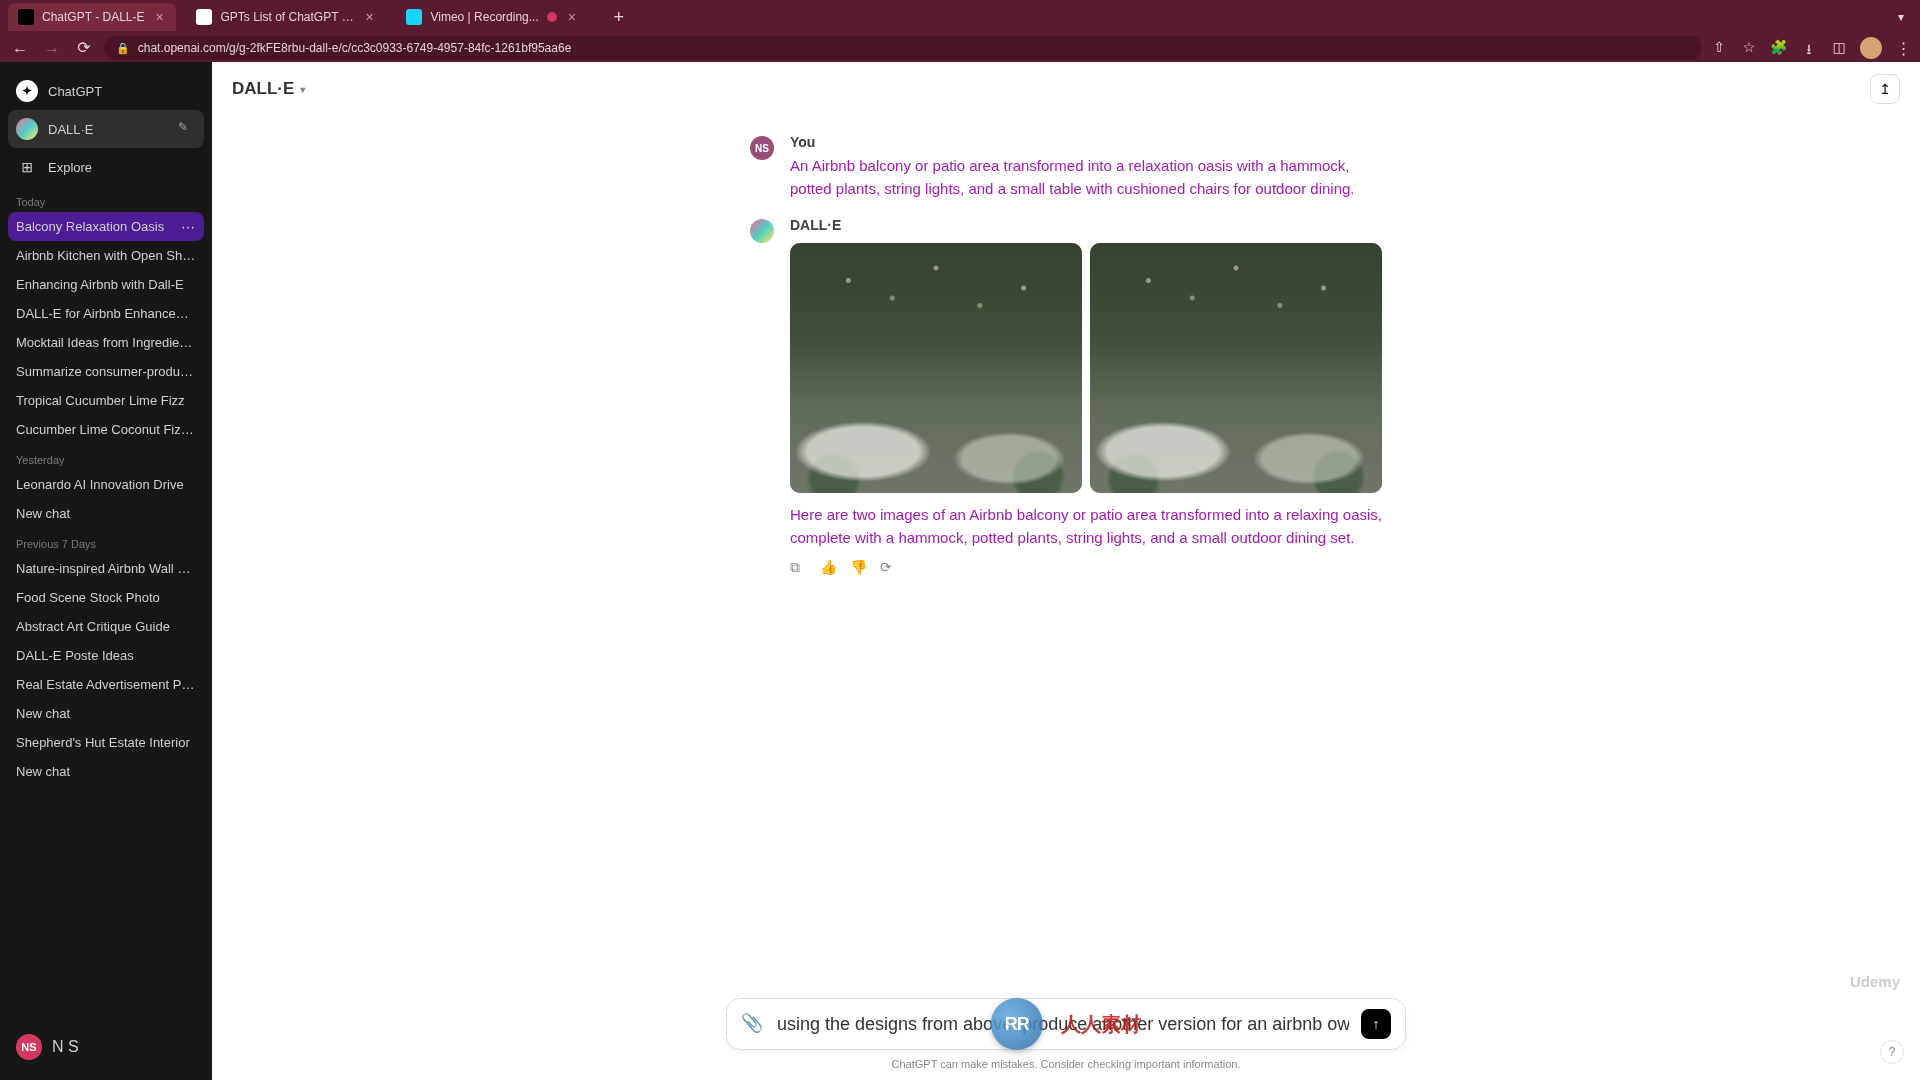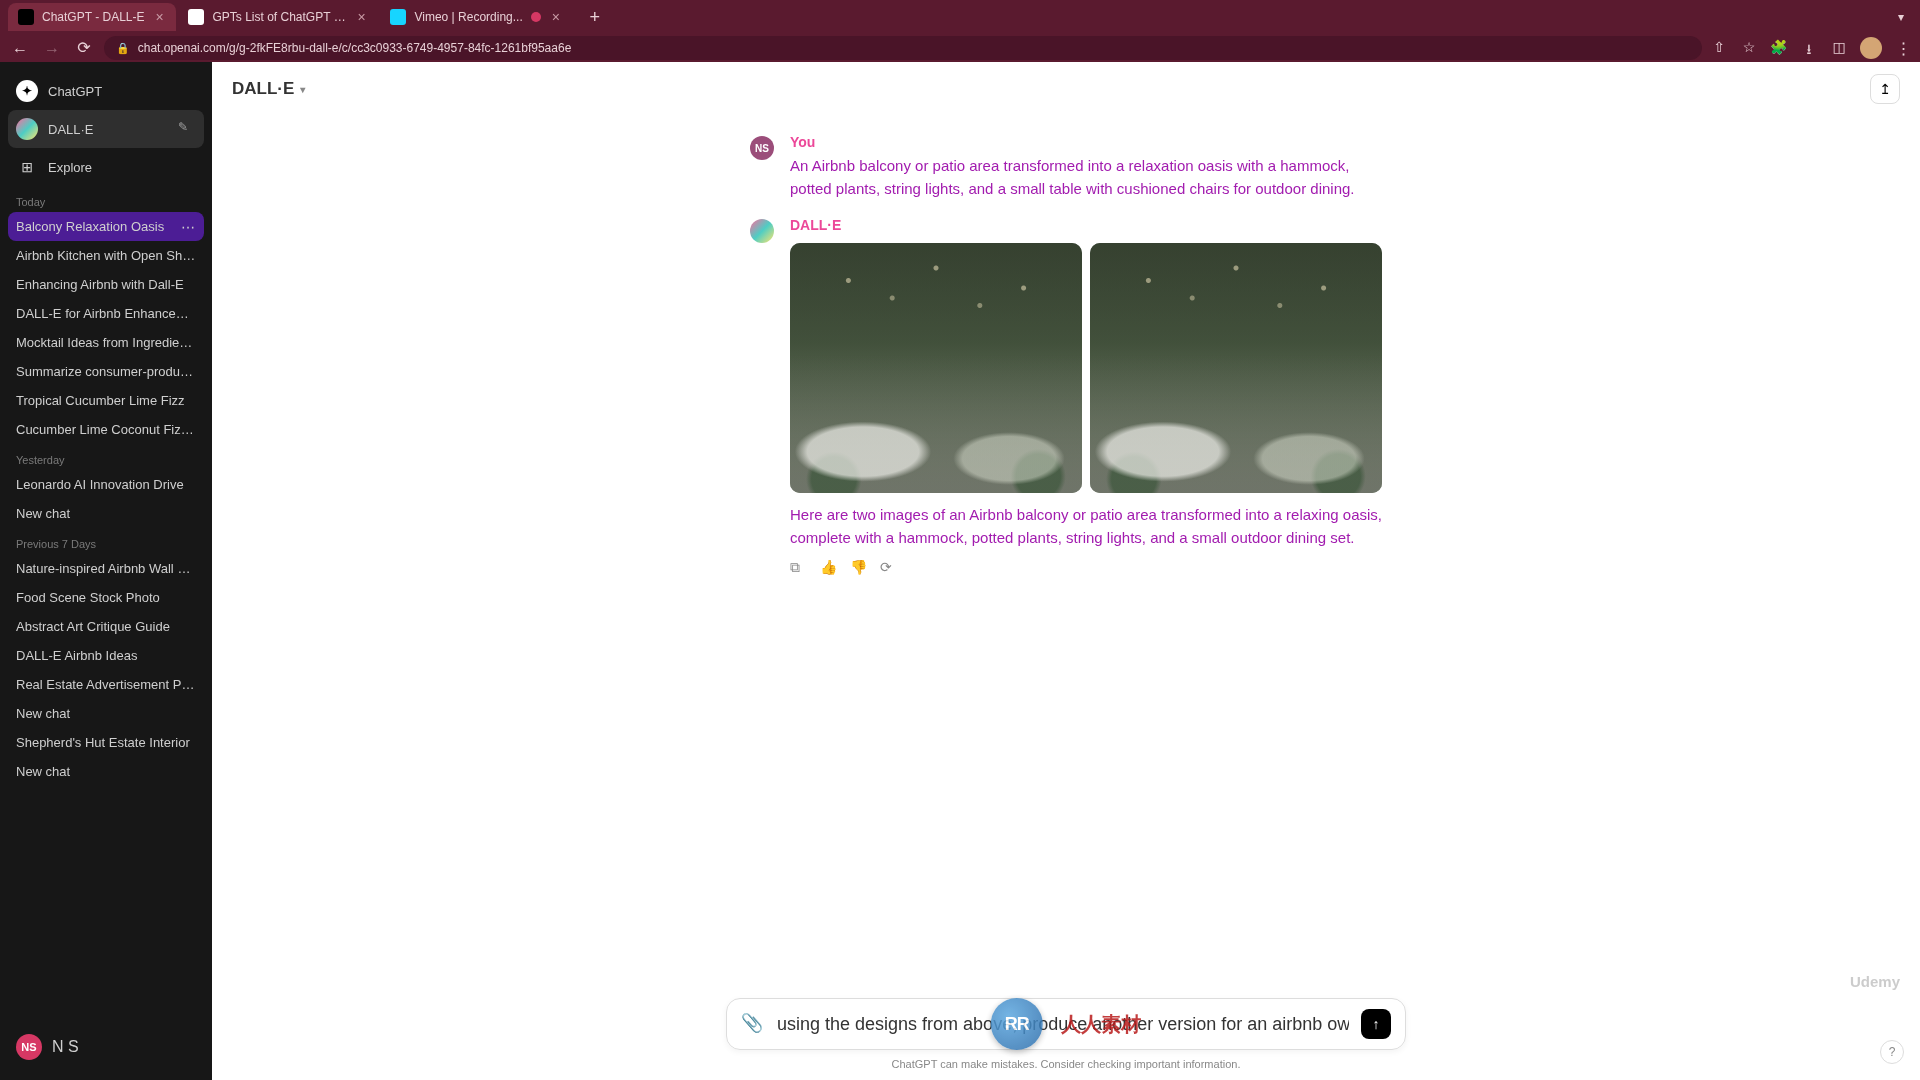--- a/index.html
+++ b/index.html
@@ -1,20 +1,20 @@
 <!DOCTYPE html>
 <html><head>
   <meta charset="utf-8">
   <style>
     * { margin: 0; padding: 0; box-sizing: border-box; }
     body { font-family: -apple-system, BlinkMacSystemFont, 'Segoe UI', sans-serif; background: #fff; overflow: hidden; }
     
     
     .browser-top { background: #5a1a2f; height: 62px; }
-    .tab-strip { display: flex; align-items: center; height: 34px; padding: 0 8px; gap: 2px; }
+    .tab-strip { display: flex; align-items: center; height: 34px; padding: 0 8px; gap: 10px; }
     .tab { display: flex; align-items: center; gap: 8px; padding: 6px 10px; border-radius: 8px 8px 0 0; color: #e8d0d6; font-size: 12px; max-width: 200px; }
     .tab.active { background: #7a2a3f; }
     .tab-favicon { width: 16px; height: 16px; border-radius: 3px; background: #000; flex-shrink: 0; }
     .tab-favicon.g { background: #fff; }
     .tab-favicon.v { background: #17d5ff; }
     .tab-title { white-space: nowrap; overflow: hidden; text-overflow: ellipsis; }
     .tab-close { width: 14px; height: 14px; color: #c89aa5; font-size: 14px; line-height: 14px; text-align: center; flex-shrink: 0; }
     .tab-record { width: 10px; height: 10px; border-radius: 50%; background: #d63864; flex-shrink: 0; }
     .new-tab { width: 28px; height: 28px; color: #e8d0d6; font-size: 18px; text-align: center; line-height: 28px; margin-left: 6px; }
     .tab-dropdown { margin-left: auto; color: #e8d0d6; padding: 0 8px; font-size: 12px; }
@@ -52,21 +52,21 @@
     .model-caret { font-size: 10px; color: #888; }
     .share-btn { margin-left: auto; width: 30px; height: 30px; border: 1px solid #ddd; border-radius: 8px; display: flex; align-items: center; justify-content: center; font-size: 14px; }
     
     .chat-scroll { flex: 1; overflow-y: auto; padding: 10px 0 20px; }
     .chat-inner { max-width: 680px; margin: 0 auto; }
     .msg { display: flex; gap: 16px; padding: 8px 24px; }
     .msg-avatar { width: 24px; height: 24px; border-radius: 50%; flex-shrink: 0; margin-top: 2px; }
     .msg-avatar.user { background: #9b4d7a; color: #fff; font-size: 10px; display: flex; align-items: center; justify-content: center; font-weight: 600; }
     .msg-avatar.assistant { background: linear-gradient(135deg, #ff6b9d, #4ecdc4, #ffe66d); }
     .msg-body { flex: 1; }
-    .msg-author { font-weight: 600; font-size: 14px; color: #ec4899; margin-bottom: 4px; }
+    .msg-author { font-weight: 600; font-size: 14px; color: #404040; margin-bottom: 4px; }
     .msg-text { font-size: 15px; color: #a21caf; line-height: 1.55; }
     .img-grid { display: flex; gap: 8px; margin: 10px 0; }
     .gen-img { flex: 1; height: 250px; border-radius: 10px; background: linear-gradient(180deg, #2d3a2d, #4a5a3f); position: relative; overflow: hidden; }
     .gen-img::before { content: ''; position: absolute; inset: 0; background:
       radial-gradient(circle at 20% 15%, rgba(255,240,200,0.5) 2px, transparent 3px),
       radial-gradient(circle at 50% 10%, rgba(255,240,200,0.5) 2px, transparent 3px),
       radial-gradient(circle at 80% 18%, rgba(255,240,200,0.5) 2px, transparent 3px),
       radial-gradient(circle at 35% 22%, rgba(255,240,200,0.4) 2px, transparent 3px),
       radial-gradient(circle at 65% 25%, rgba(255,240,200,0.4) 2px, transparent 3px),
       linear-gradient(180deg, rgba(60,70,50,0.6) 0%, rgba(80,95,70,0.4) 40%, rgba(180,190,175,0.5) 100%);
@@ -170,21 +170,21 @@
     <div class="sb-item"><span>Cucumber Lime Coconut Fizz 🍹</span></div>
 
     <div class="sb-section">Yesterday</div>
     <div class="sb-item"><span>Leonardo AI Innovation Drive</span></div>
     <div class="sb-item"><span>New chat</span></div>
 
     <div class="sb-section">Previous 7 Days</div>
     <div class="sb-item"><span>Nature-inspired Airbnb Wall Mura</span></div>
     <div class="sb-item"><span>Food Scene Stock Photo</span></div>
     <div class="sb-item"><span>Abstract Art Critique Guide</span></div>
-    <div class="sb-item"><span>DALL-E Airbnb Ideas</span></div>
+    <div class="sb-item"><span>DALL-E Poste Ideas</span></div>
     <div class="sb-item"><span>Real Estate Advertisement Poste</span></div>
     <div class="sb-item"><span>New chat</span></div>
     <div class="sb-item"><span>Shepherd's Hut Estate Interior</span></div>
     <div class="sb-item"><span>New chat</span></div>
 
     <div class="sb-user">
       <div class="sb-user-avatar">NS</div>
       <span>N S</span>
     </div>
   </div>

